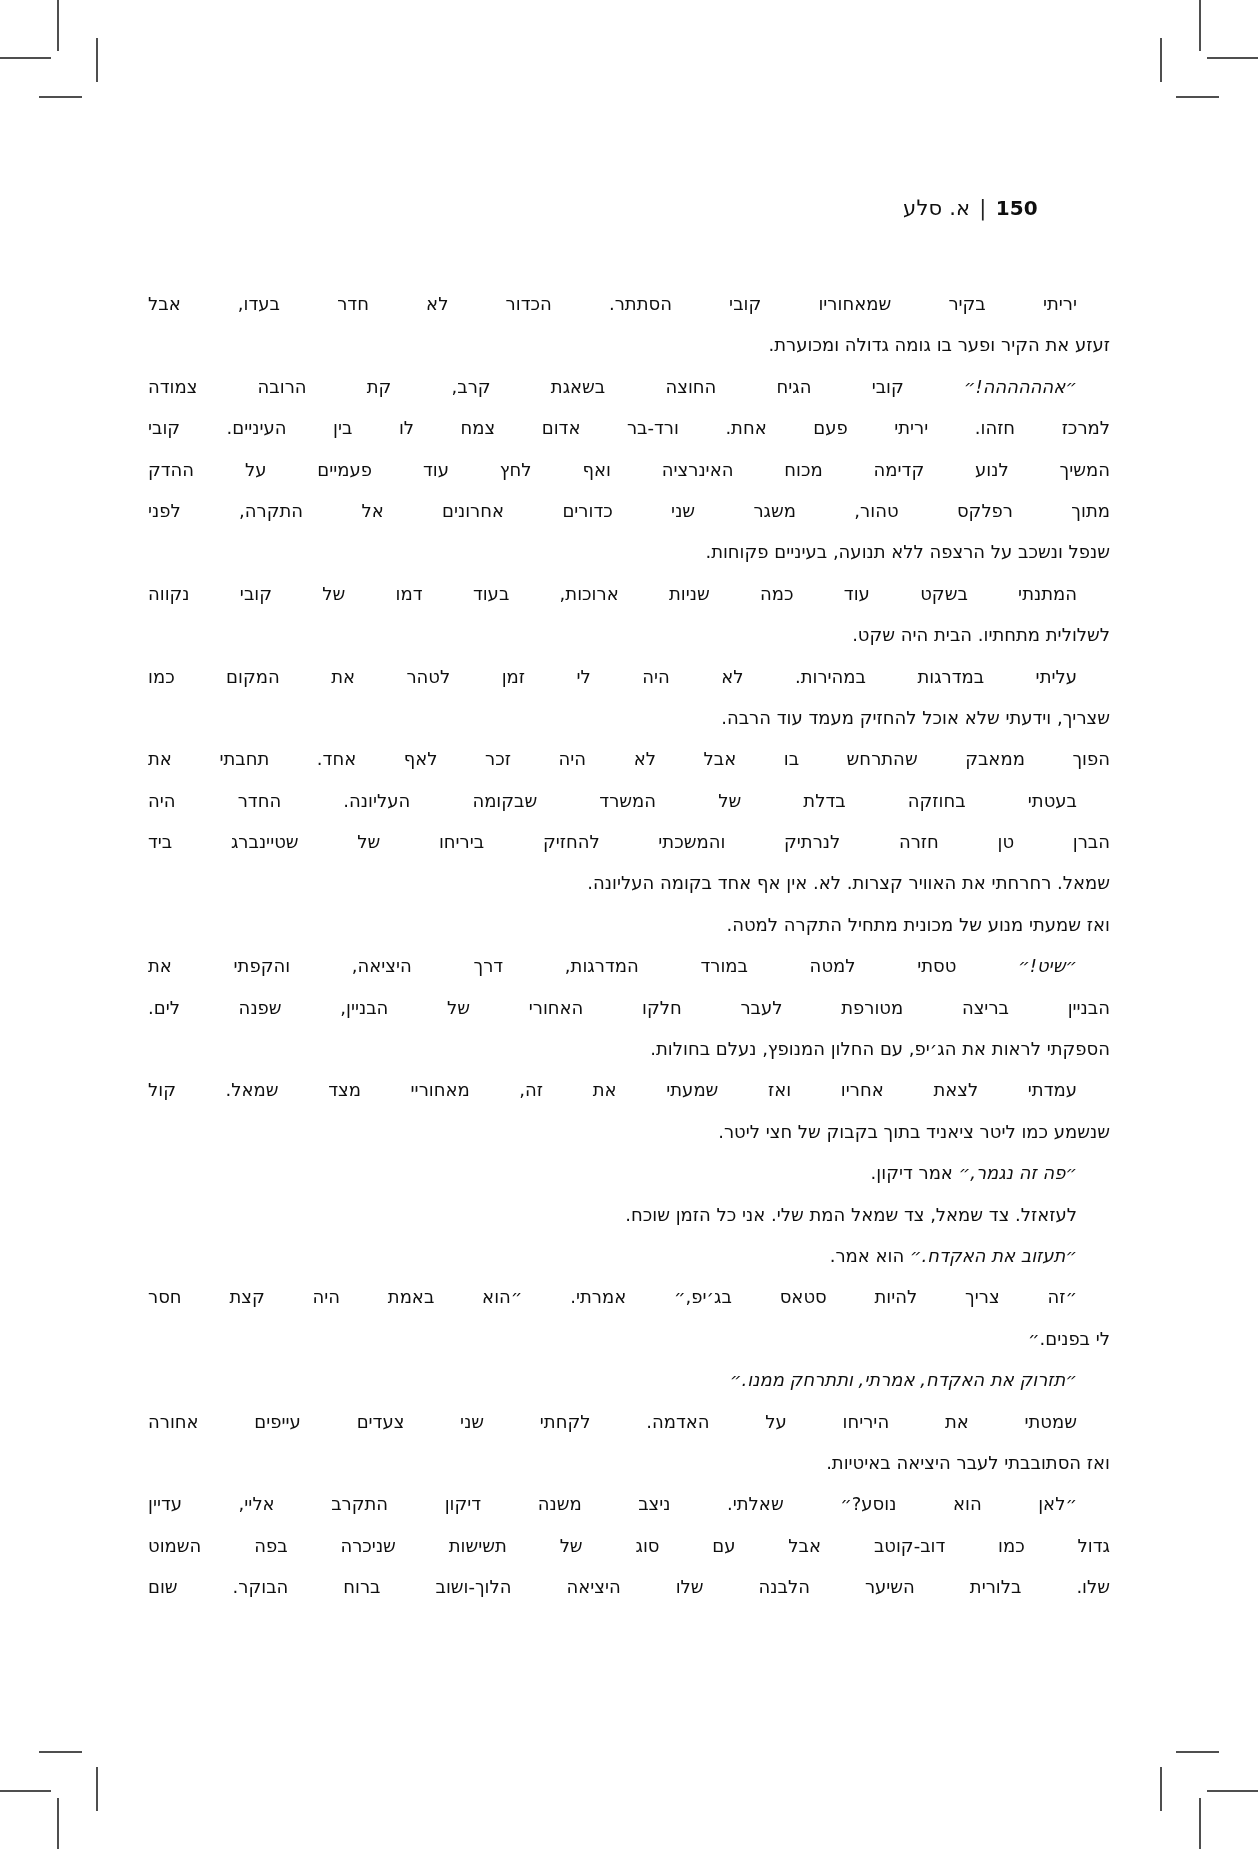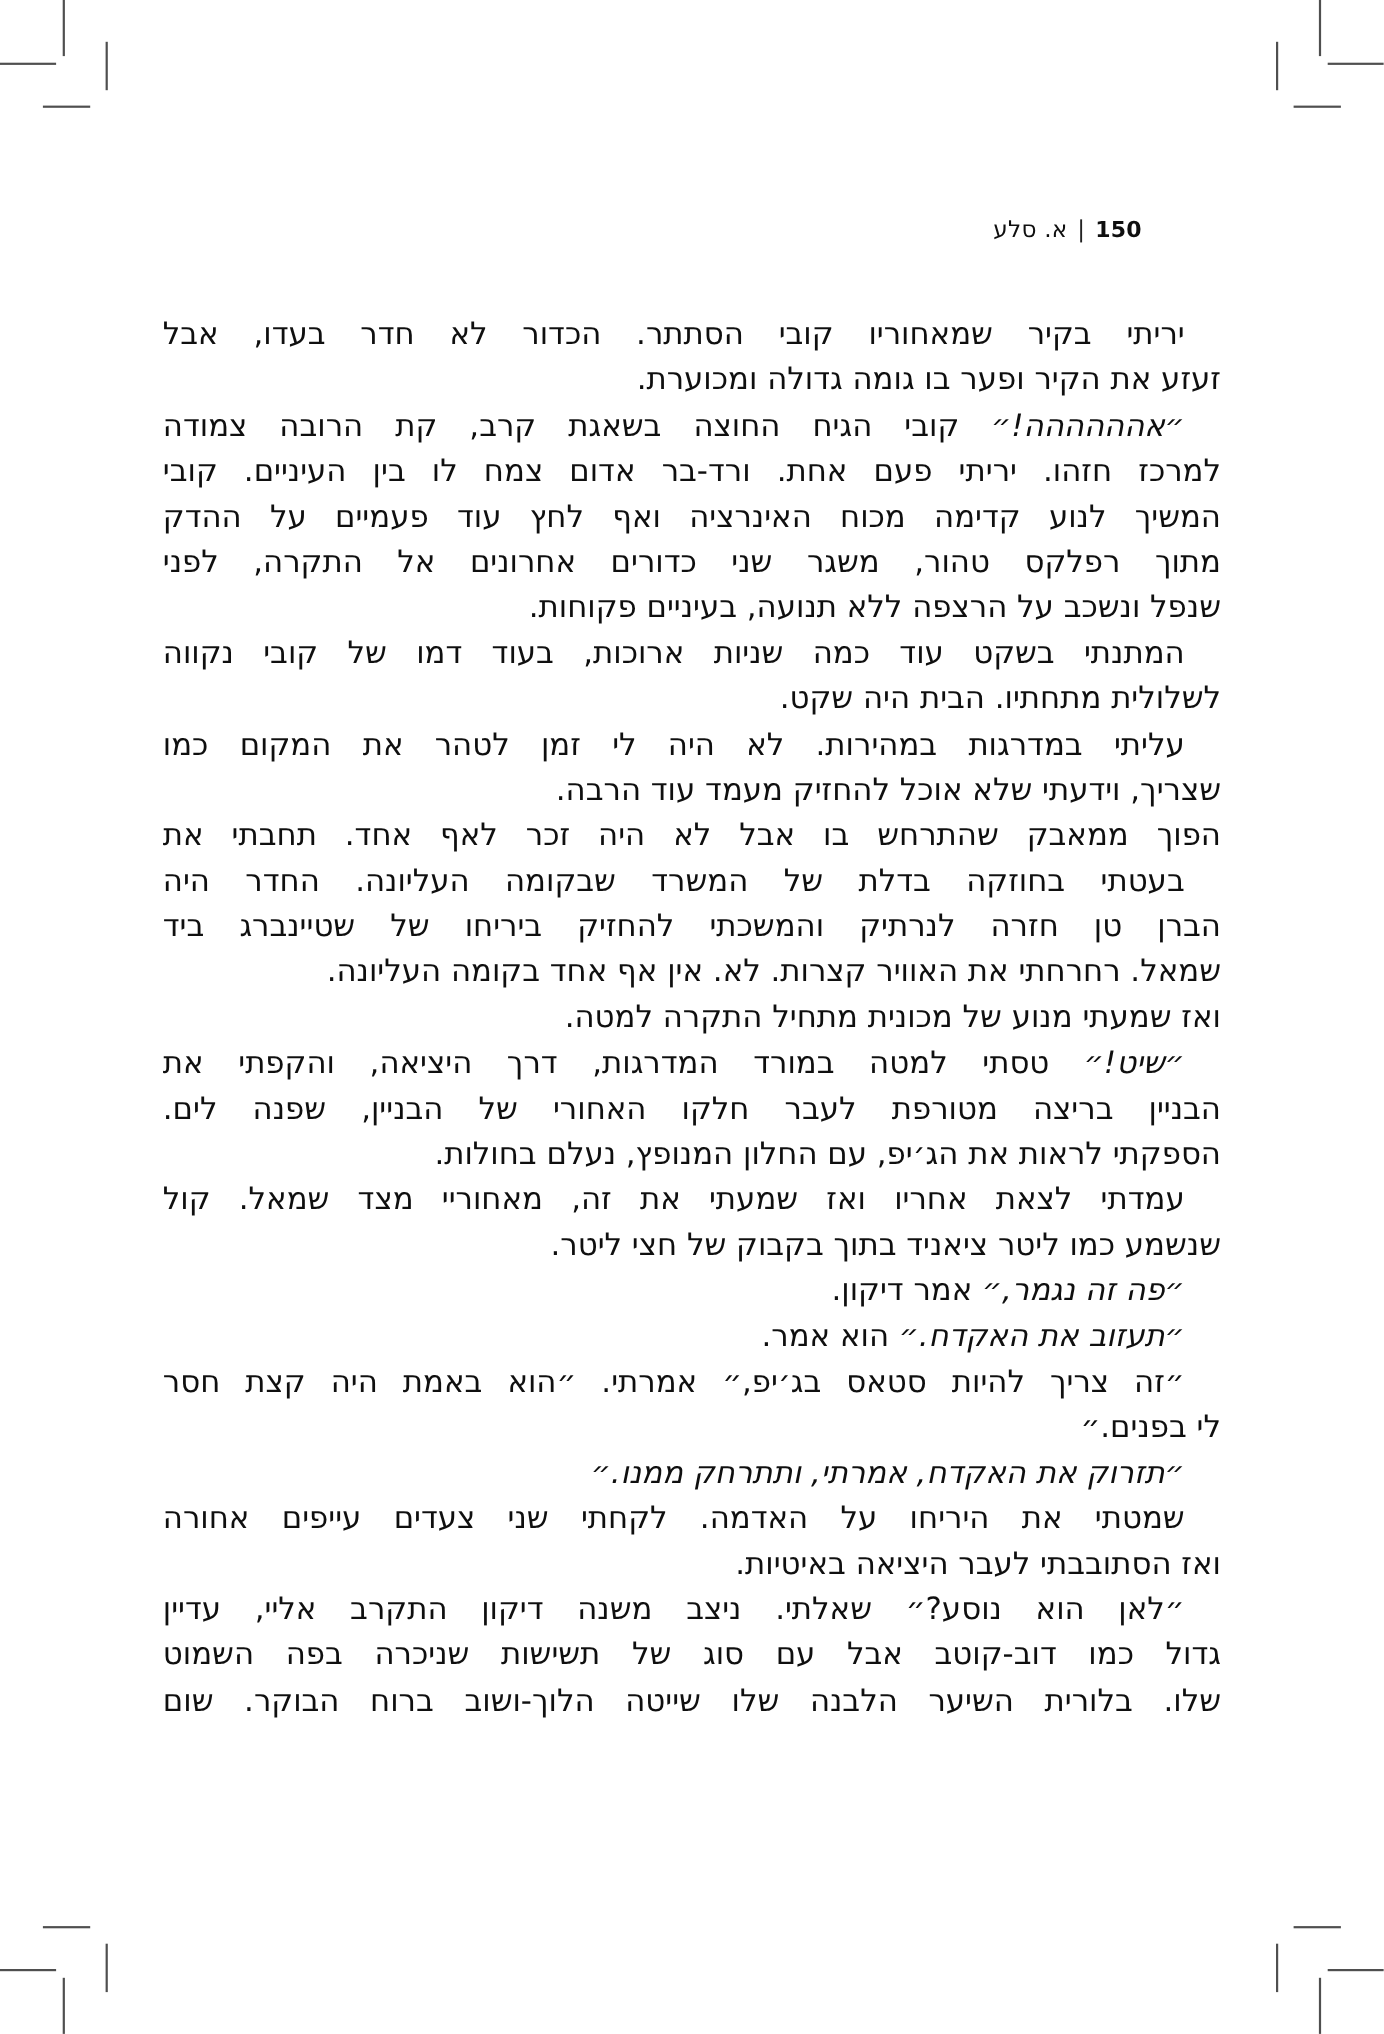--- a/index.html
+++ b/index.html
@@ -29,21 +29,21 @@
   
   .page-header{
     position:absolute;top:196px;right:220px;direction:rtl;
     font-size:21px;white-space:nowrap;letter-spacing:.2px;
   }
   .page-header .num{font-weight:bold;font-size:20px;}
   .page-header .sep{padding:0 9px;color:#222;font-weight:normal;}
   
   .page-text{
     position:absolute;top:283px;right:148px;width:962px;direction:rtl;
-    font-size:28px;line-height:41.4px;text-rendering:optimizeLegibility;
+    font-size:18px;line-height:41.4px;text-rendering:optimizeLegibility;
   }
   .paragraph{margin:0;padding:0;}
   .line{
     text-align:justify;text-align-last:justify;
     white-space:normal;height:41.4px;overflow:visible;
   }
   .line.last{text-align-last:right;}
   .line.indent{padding-right:33px;}
   .ital{font-style:italic;}
 </style>
@@ -106,31 +106,34 @@
       <div class="line last"><span>הספקתי לראות את הג׳יפ, עם החלון המנופץ, נעלם בחולות.</span></div>
     </div>
     <div class="paragraph">
       <div class="line indent"><span>עמדתי לצאת אחריו ואז שמעתי את זה, מאחוריי מצד שמאל. קול</span></div>
       <div class="line last"><span>שנשמע כמו ליטר ציאניד בתוך בקבוק של חצי ליטר.</span></div>
     </div>
     <div class="paragraph">
       <div class="line last indent"><span class="ital">״פה זה נגמר,״</span><span> אמר דיקון.</span></div>
     </div>
     <div class="paragraph">
+      <div class="line last indent"><span>לעזאזל. צד שמאל, צד שמאל המת שלי. אני כל הזמן שוכח.</span></div>
+    </div>
+    <div class="paragraph">
       <div class="line last indent"><span class="ital">״תעזוב את האקדח.״</span><span> הוא אמר.</span></div>
     </div>
     <div class="paragraph">
       <div class="line indent"><span>״זה צריך להיות סטאס בג׳יפ,״ אמרתי. ״הוא באמת היה קצת חסר</span></div>
       <div class="line last"><span>לי בפנים.״</span></div>
     </div>
     <div class="paragraph">
       <div class="line last indent"><span class="ital">״תזרוק את האקדח, אמרתי, ותתרחק ממנו.״</span></div>
     </div>
     <div class="paragraph">
       <div class="line indent"><span>שמטתי את היריחו על האדמה. לקחתי שני צעדים עייפים אחורה</span></div>
       <div class="line last"><span>ואז הסתובבתי לעבר היציאה באיטיות.</span></div>
     </div>
     <div class="paragraph">
       <div class="line indent"><span>״לאן הוא נוסע?״ שאלתי. ניצב משנה דיקון התקרב אליי, עדיין</span></div>
       <div class="line"><span>גדול כמו דוב-קוטב אבל עם סוג של תשישות שניכרה בפה השמוט</span></div>
-      <div class="line"><span>שלו. בלורית השיער הלבנה שלו שייטה הלוך-ושוב ברוח הבוקר. שום</span></div>
+      <div class="line"><span>שלו. בלורית השיער הלבנה שלו היציאה הלוך-ושוב ברוח הבוקר. שום</span></div>
     </div>
   </div>
 
 </body></html>

